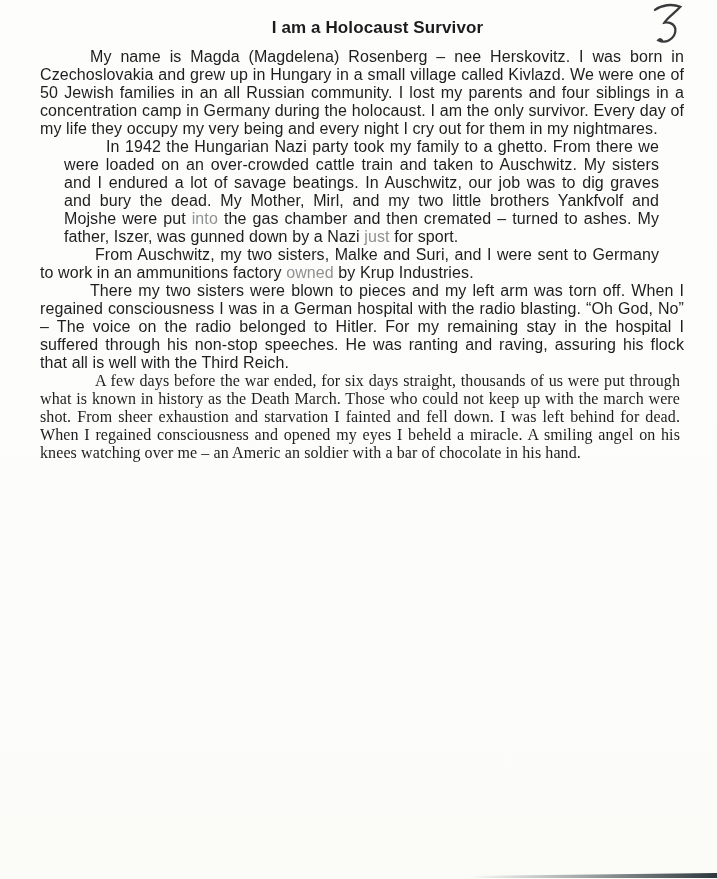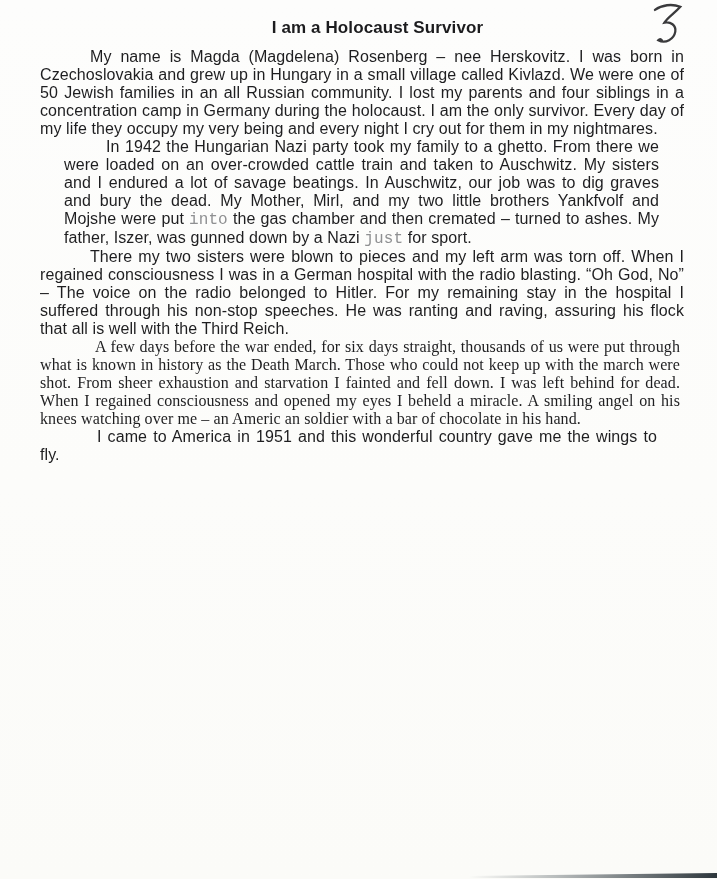--- a/index.html
+++ b/index.html
@@ -35,21 +35,21 @@
     letter-spacing: 0.1px;
     text-align: justify;
     color: #1e1e20;
     margin: 0 33px 0 40px;
     text-indent: 50px;
   }
   .para.p2 { margin-left: 64px; margin-right: 58px; text-indent: 42px; }
   .para.p3 { margin-right: 58px; text-indent: 55px; }
   .para.p5 { margin-right: 37px; text-indent: 55px; font-family: Liberation Serif, serif; }
   .para.p6 { margin-right: 60px; text-indent: 57px; }
-  .faded { color: #8f9092; font-family: Liberation Mono, monospace; }
+  .faded { color: #8f9092; }
   .handwritten-number {
     position: absolute;
     top: 1px;
     left: 645px;
     width: 44px;
     height: 48px;
   }
   .handwritten-number svg {
     width: 100%;
     height: 100%;
@@ -82,22 +82,22 @@
                C 9.5 34.5, 11 35.5, 11.5 36.8" stroke="#3a3a3c" stroke-width="2.1" stroke-linecap="round" fill="none"></path>
     </svg>
   </div>
 
   <h1 class="title">I am a Holocaust Survivor</h1>
 
   <p class="para p1">My name is Magda (Magdelena) Rosenberg – nee Herskovitz.  I was born in Czechoslovakia and grew up in Hungary in a small village called Kivlazd. We were one of 50 Jewish families in an all Russian community. I lost my parents and four siblings in a concentration camp in Germany during the holocaust. I am the only survivor. Every day of my life they occupy my very being and every night I cry out for them in my nightmares.</p>
 
   <p class="para p2">In 1942 the Hungarian Nazi party took my family to a ghetto. From there we were loaded on an over-crowded cattle train and taken to Auschwitz.  My sisters and I endured a lot of savage beatings. In Auschwitz, our job was to dig graves and bury the dead. My Mother, Mirl, and my two little brothers Yankfvolf and Mojshe were put <span class="faded">into</span> the gas chamber and then cremated – turned to ashes.  My father, Iszer, was gunned down by a Nazi <span class="faded">just</span> for sport.</p>
 
+  <p class="para p3">From Auschwitz, my two sisters, Malke and Suri, and I were sent to Germany to work in an ammunitions factory <span class="faded">owned</span> by Krup Industries.</p>
 
   <p class="para p4">There my two sisters were blown to pieces and my left arm was torn off. When I regained consciousness I was in a German hospital with the radio blasting. “Oh God, No” – The voice on the radio belonged to Hitler. For my remaining stay in the hospital I suffered through his non-stop speeches. He was ranting and raving, assuring his flock that all is well with the Third Reich.</p>
 
   <p class="para p5">A few days before the war ended, for six days straight, thousands of us were put through what is known in history as the Death March. Those who could not keep up with the march were shot. From sheer exhaustion and starvation I fainted and fell down. I was left behind for dead. When I regained consciousness and opened my eyes I beheld a miracle. A smiling angel on his knees watching over me – an Americ an soldier with a bar of chocolate in his hand.</p>
 
-  <p class="para p6">I came to America in 1951 and this wonderful country gave me the wings to fly.</p>
 
   <div class="scan-edge-artifact"></div>
 
 </div>
 
 </body></html>

